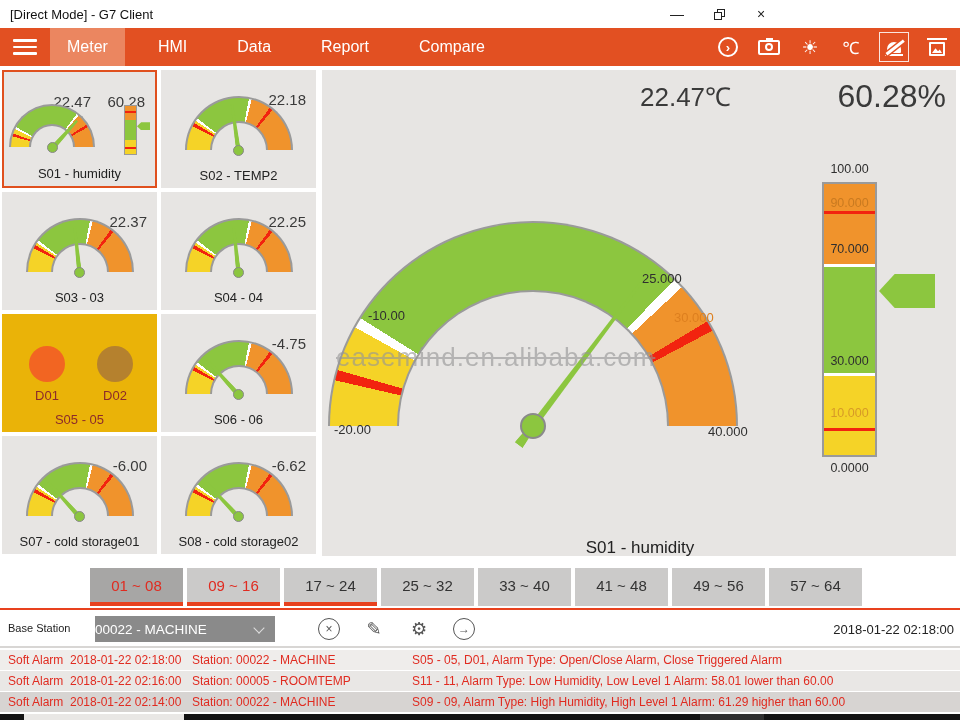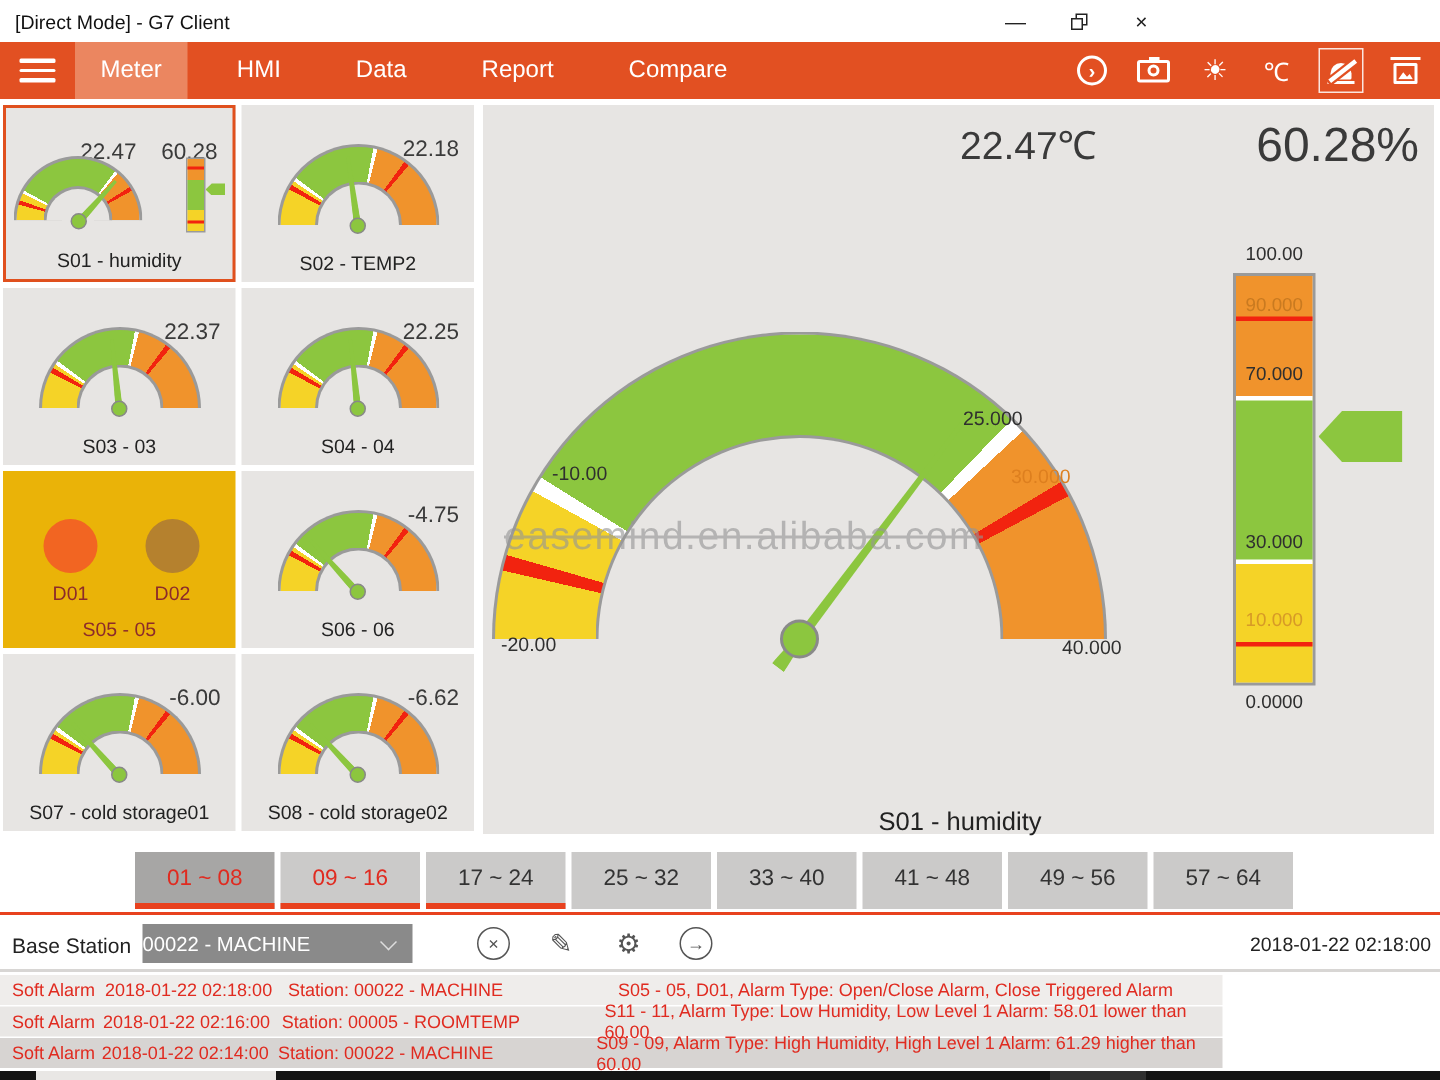--- a/index.html
+++ b/index.html
@@ -120,32 +120,32 @@
   
   .range-tabs { position:absolute; top:568px; left:90px; display:flex; gap:4px; }
   .rtab { width:93px; height:38px; display:flex; align-items:center; justify-content:center; font-size:15px; background:#CBCAC9; color:#333; border-bottom:4px solid transparent; }
   .rtab.sel { background:#A7A6A5; color:#E02B20; border-bottom-color:#E8411E; }
   .rtab.alert { color:#E02B20; border-bottom-color:#E8411E; }
   .rtab.line { border-bottom-color:#E8411E; }
   .rule { position:absolute; top:608px; left:0; width:960px; height:2px; background:#E8411E; }
 
   
   .station-bar { position:absolute; top:612px; left:0; width:960px; height:34px; background:#fff; }
-  .sb-label { position:absolute; left:8px; top:10px; font-size:14px; color:#222; }
+  .sb-label { position:absolute; left:8px; top:10px; font-size:11px; color:#222; }
   .dropdown { position:absolute; left:95px; top:4px; width:180px; height:26px; background:#8A8A8A; color:#fff; font-size:13.5px; display:flex; align-items:center; }
   .chev { position:absolute; right:12px; top:8px; width:8px; height:8px; border-right:1.5px solid #ddd; border-bottom:1.5px solid #ddd; transform:rotate(45deg); }
   .sb-icon { position:absolute; top:5px; width:24px; height:24px; display:flex; align-items:center; justify-content:center; color:#555; }
   .circ { width:22px; height:22px; border:1.5px solid #555; border-radius:50%; display:flex; align-items:center; justify-content:center; font-size:12px; color:#555; }
   .glyph-ico { font-size:18px; color:#555; }
   .sb-time { position:absolute; right:6px; top:10px; font-size:13px; color:#222; }
   .station-sep { position:absolute; top:646px; left:0; width:960px; height:2px; background:#D8D6D4; }
 
   
   .alarm-rows { position:absolute; top:650px; left:0; width:960px; }
-  .arow { width:815px; height:20px; display:flex; align-items:center; font-size:12px; color:#E02B20; margin-bottom:1px; }
+  .arow { width:960px; height:20px; display:flex; align-items:center; font-size:12px; color:#E02B20; margin-bottom:1px; }
   .arow.r1 { background:#EFEDEB; }
   .arow.r2 { background:#E9E7E5; }
   .arow.r3 { background:#D7D4D2; }
   .a-type { margin-left:8px; width:62px; }
   .a-time { width:122px; }
   .a-station { width:220px; }
 
   
   .sliver { position:absolute; top:714px; left:0; width:960px; height:6px; background:#141414; }
   .sliver-light { position:absolute; top:714px; left:24px; width:160px; height:6px; background:#E9E7E5; }

